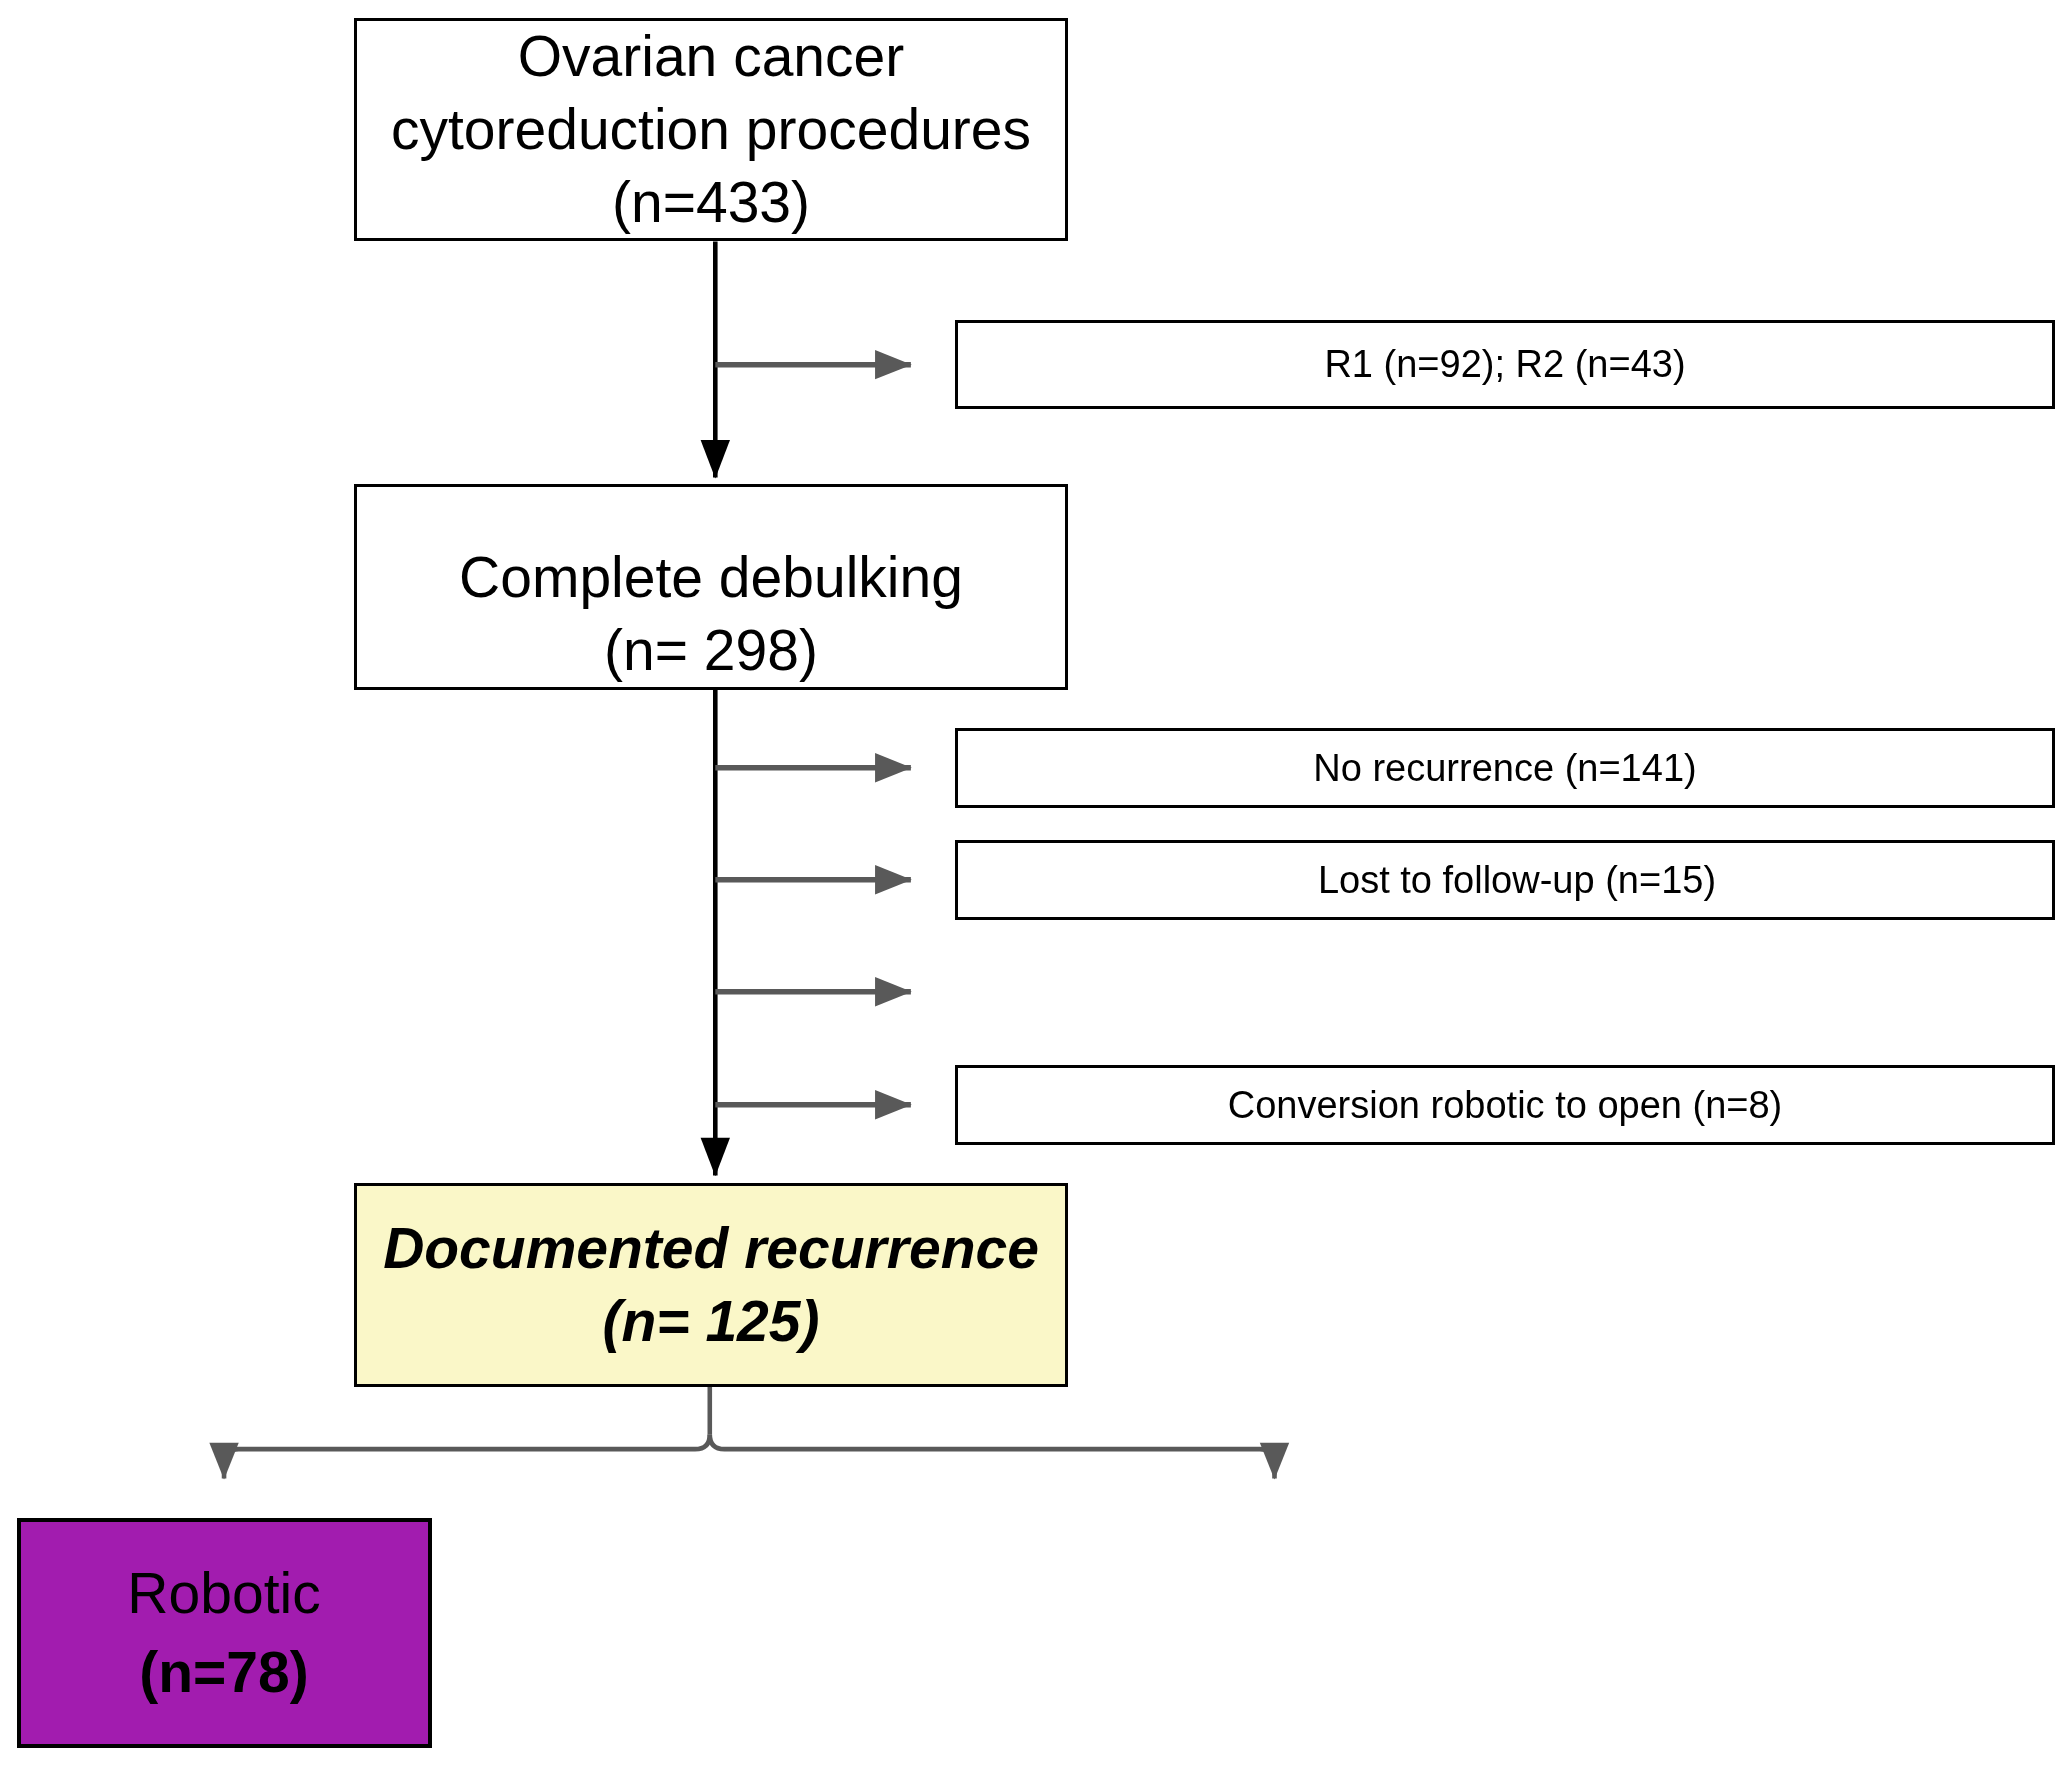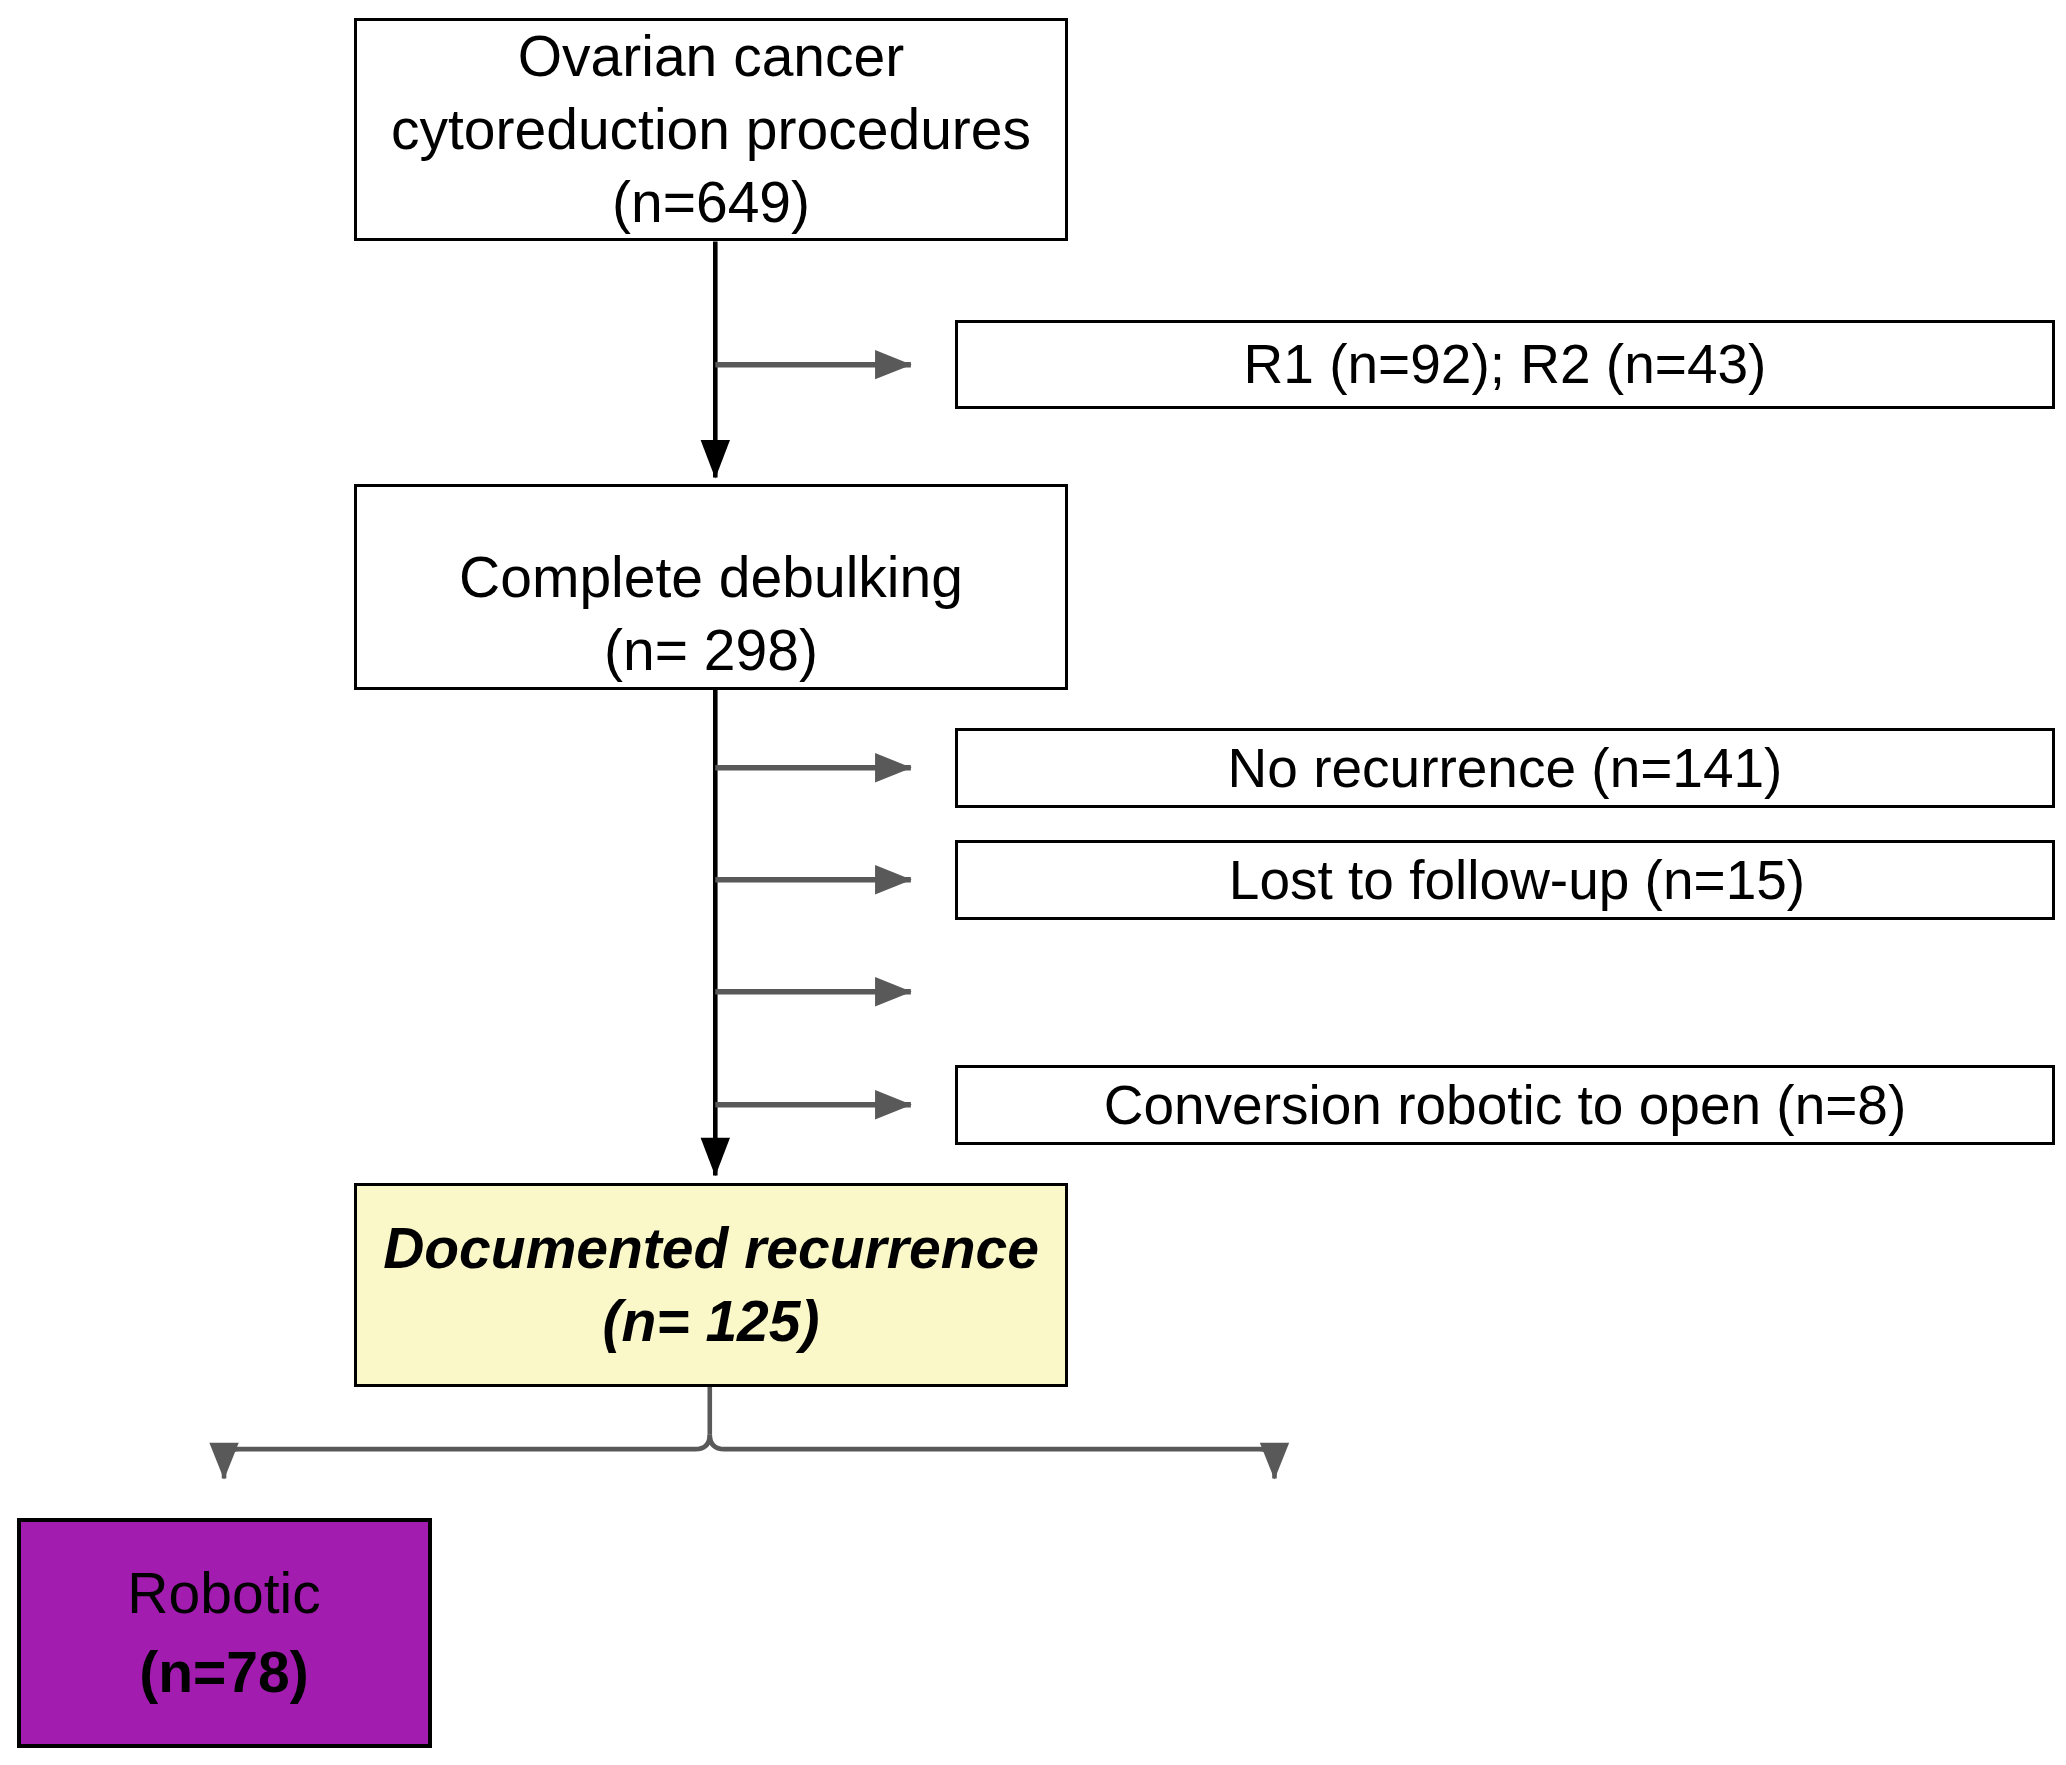--- a/index.html
+++ b/index.html
@@ -29,21 +29,21 @@
     align-items: center;
     justify-content: center;
     text-align: center;
   }
   .node-label {
     white-space: pre-line;
     font-size: 57px;
     line-height: 73px;
   }
   .side .node-label {
-    font-size: 55px;
+    font-size: 38px;
     line-height: 61px;
   }
   .highlight-soft {
     background: #FAF7C8;
     font-weight: bold;
   }
   .arm {
     background: #a21caf;
     border-width: 4.6px;
     flex-direction: column;
@@ -94,21 +94,21 @@
     <path d="M779 1203 H992" stroke="#595959" stroke-width="6" fill="none" marker-end="url(#arrowGray)"></path>
 
     <path d="M773 1510 V1562" stroke="#595959" stroke-width="5" fill="none"></path>
     <path d="M773 1562 Q773 1578 757 1578 L260 1578 Q244 1578 244 1594 V1610" stroke="#595959" stroke-width="5" fill="none" marker-end="url(#arrowGray)"></path>
     <path d="M773 1562 Q773 1578 789 1578 L1372 1578 Q1388 1578 1388 1594 V1610" stroke="#595959" stroke-width="5" fill="none" marker-end="url(#arrowGray)"></path>
   </svg>
 
   <div class="node" id="node-procedures">
     <span class="node-label">Ovarian cancer
 cytoreduction procedures
-(n=649)</span>
+(n=433)</span>
   </div>
 
   <div class="node side" id="node-r1r2">
     <span class="node-label">R1 (n=92); R2 (n=43)</span>
   </div>
 
   <div class="node" id="node-complete">
     <span class="node-label">Complete debulking
 (n= 298)</span>
   </div>

